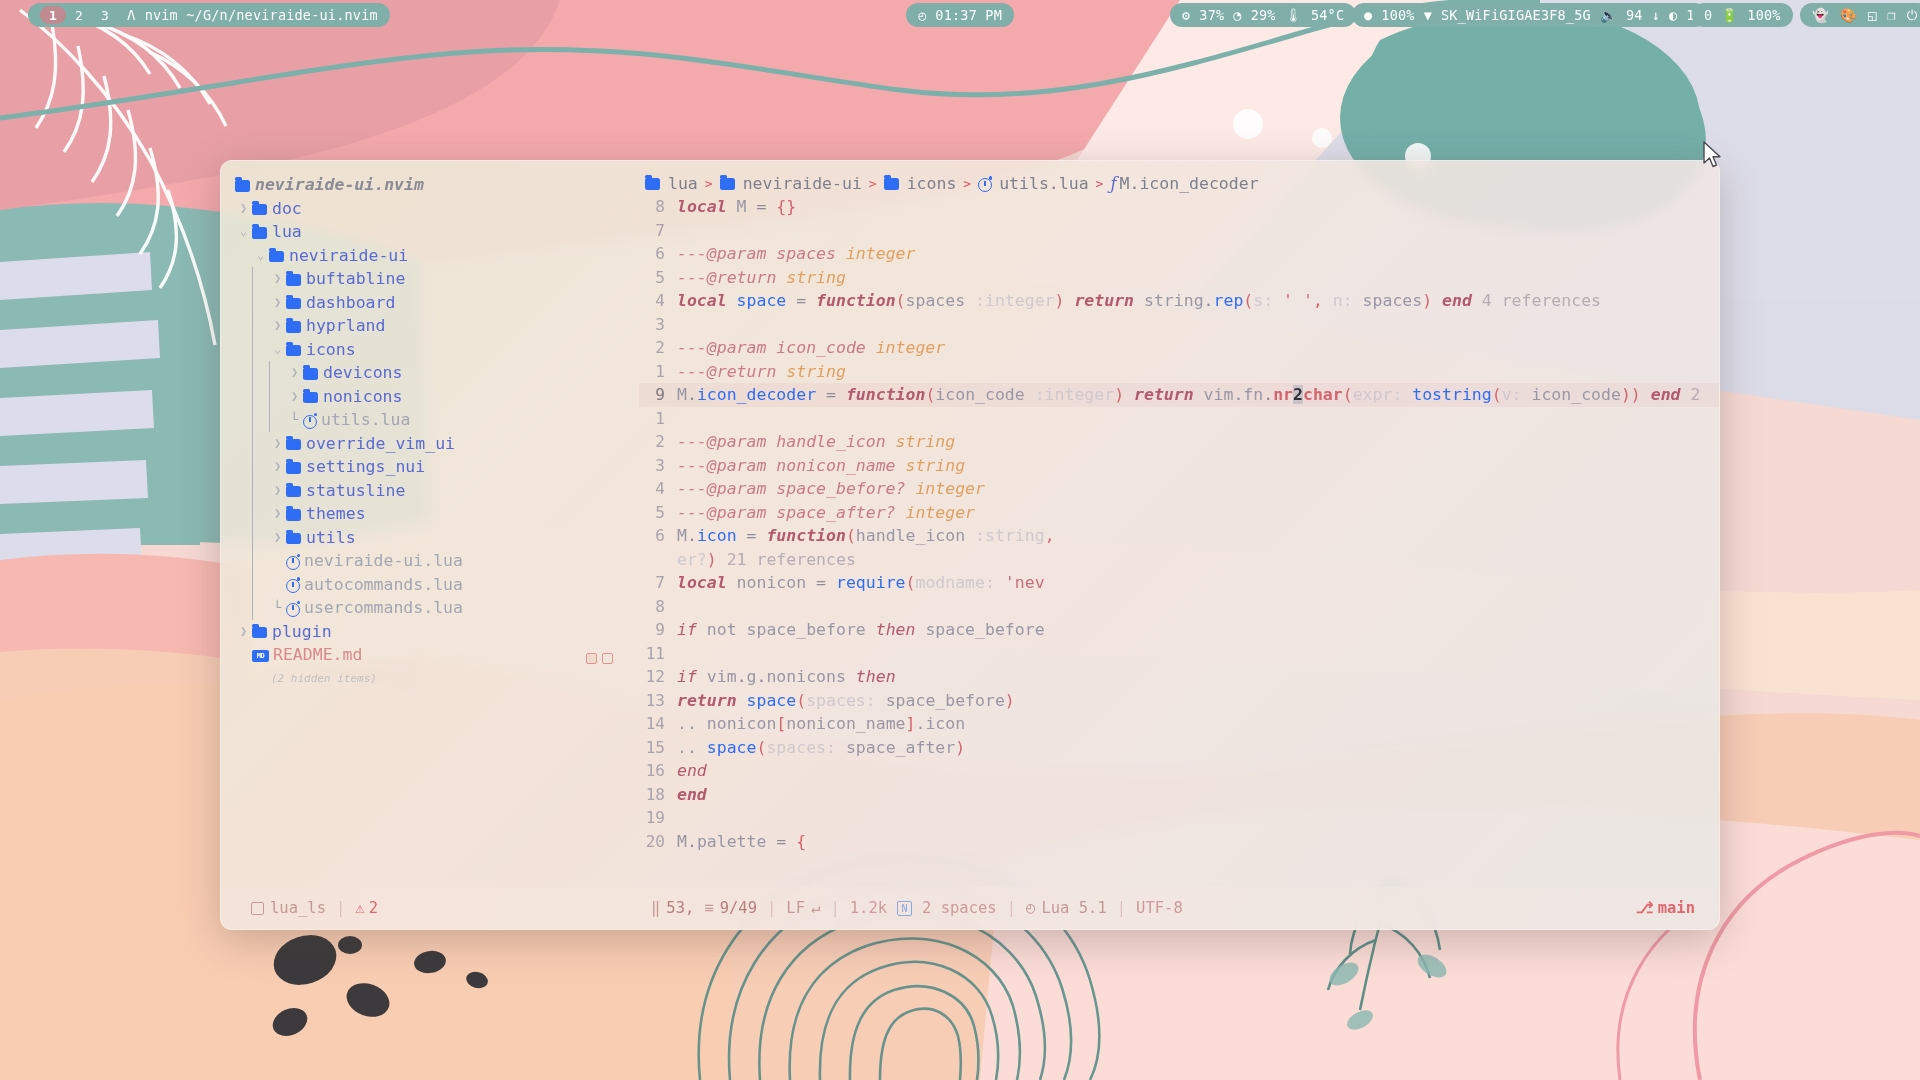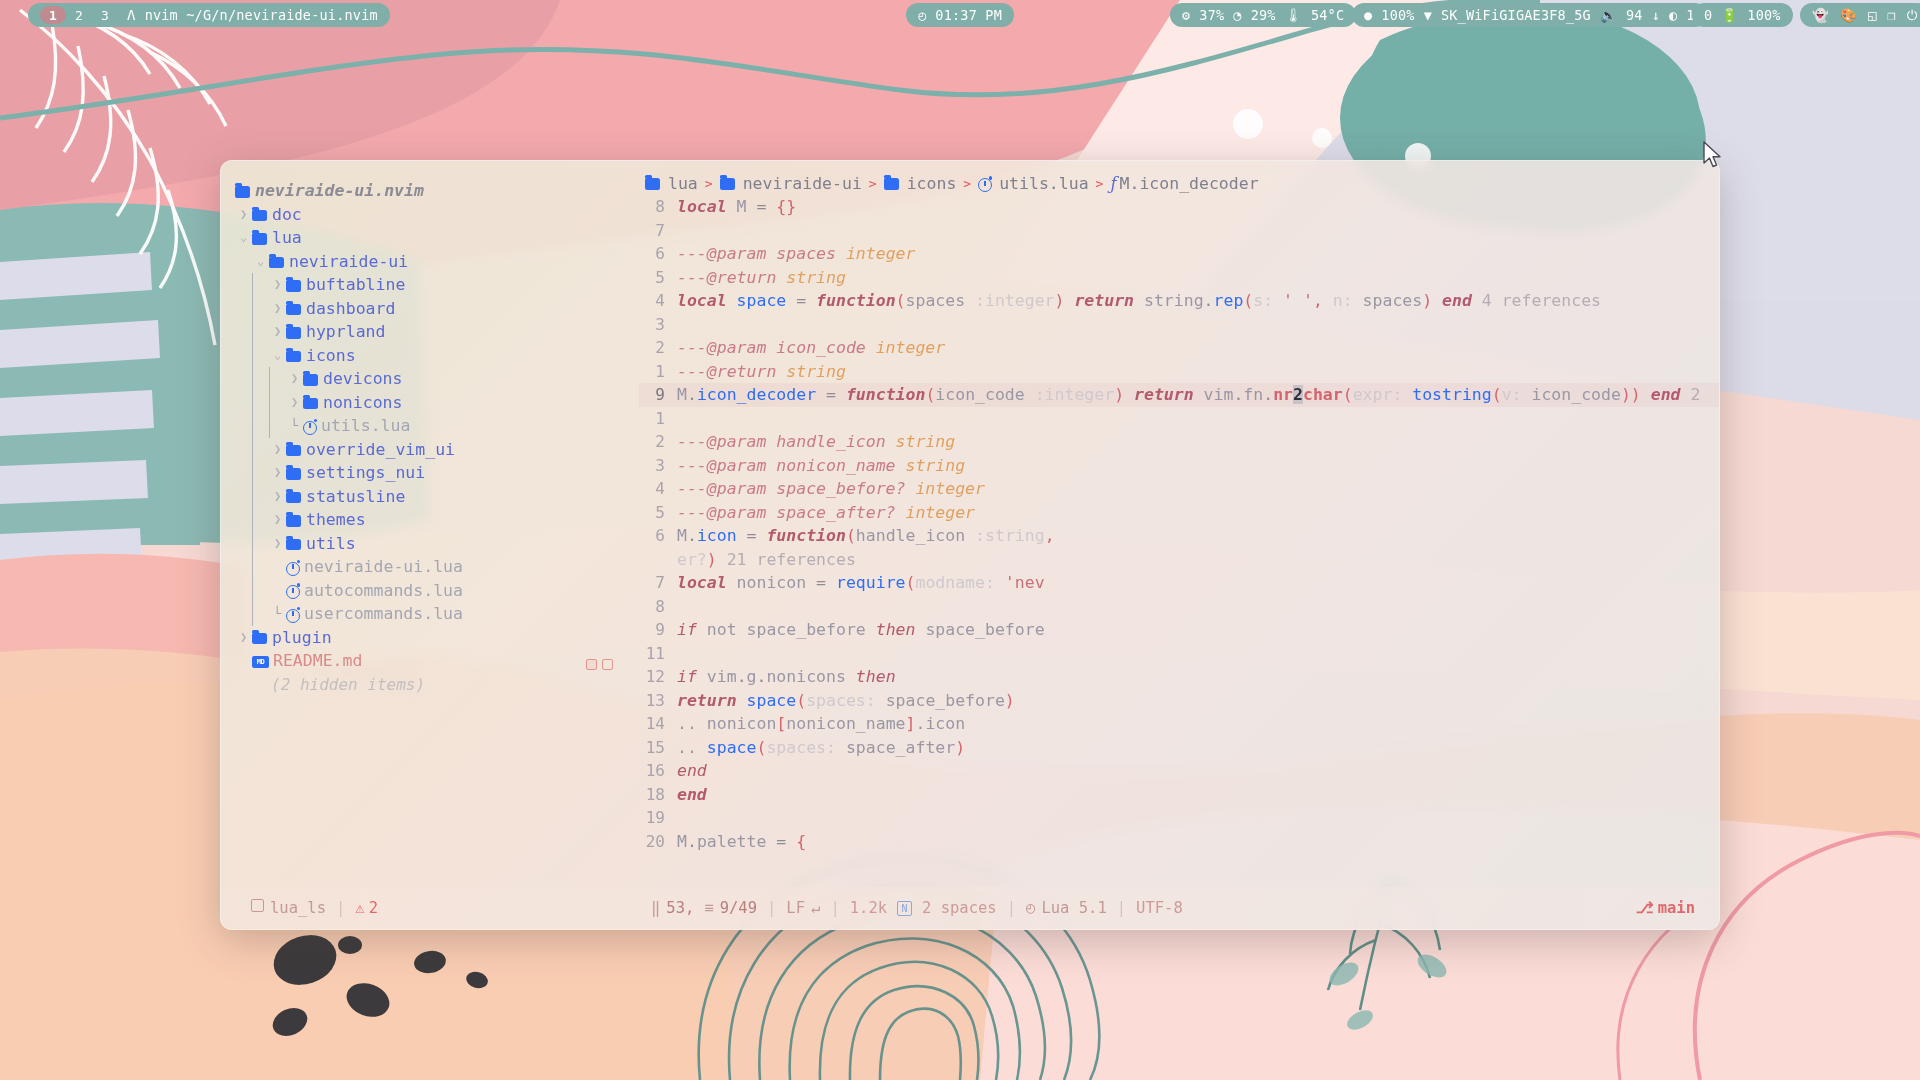--- a/index.html
+++ b/index.html
@@ -63,31 +63,30 @@
 
   
   #sidebar {
     width:410px; flex:0 0 410px;
     padding:12px 0 0 14px;
     font-size:16.5px;
     line-height:23.5px;
     color:#6f7a8b;
     position:relative;
     overflow:hidden;
-    margin-top:6px;
   }
   .tree-row { display:flex; align-items:center; height:23.5px; white-space:nowrap; }
   .chev { width:17px; flex:0 0 17px; color:#b1b3bb; font-size:12px; text-align:center; }
   .chev.blank { color:transparent; }
   .tick { width:17px; flex:0 0 17px; color:#9aa0ae; font-size:13px; text-align:center; }
   .root { font-style:italic; color:#8b8b96; font-weight:600; }
   .dir-name { color:#5a6ad4; }
   .lua-file { color:#a3a6b3; }
   .md-file { color:#d98a8a; }
-  .hidden-items { color:#c3bfc0; font-style:italic; padding-left:36px; font-size:16px; }
+  .hidden-items { color:#c3bfc0; font-style:italic; padding-left:36px; font-size:11px; }
   .ind { display:inline-block; }
   .guide { border-left:1.5px solid #aeb0ba; height:23.5px; }
 
   .folder-ico {
     display:inline-block; width:15px; height:11.5px; position:relative;
     background:#2f6df5; border-radius:1.5px 2.5px 2.5px 2.5px; margin-right:5px;
     top:1px;
   }
   .folder-ico::before {
     content:""; position:absolute; top:-3px; left:0; width:7px; height:3px;
@@ -160,21 +159,21 @@
     height:42px; display:flex; align-items:center;
     font-size:15.5px; color:#cf9b98;
     padding:0 18px;
     position:relative;
     background:linear-gradient(90deg, rgba(245,228,219,0.55), rgba(243,231,228,0.45));
   }
   .st-left { display:flex; align-items:center; gap:10px; padding-left:12px; }
   .st-center { position:absolute; left:430px; display:flex; align-items:center; gap:10px; }
   .st-right { position:absolute; right:24px; display:flex; align-items:center; gap:6px; }
   .st-sep { color:#dcc0bb; }
-  .st-item { display:flex; gap:6px; color:#c59a96; }
+  .st-item { display:flex; align-items:center; gap:6px; color:#c59a96; }
   .st-strong { color:#b97f7d; font-weight:normal; }
   .diag { color:#e0696e; display:flex; align-items:center; gap:4px; }
   .branch { color:#e0696e; font-weight:bold; display:flex; align-items:center; gap:4px; }
   .boxico { display:inline-block; width:13px; height:13px; border:1.5px solid #c59a96; border-radius:2px; }
   .nico { display:inline-block; width:15px; height:15px; border:1.6px solid #8aa7e0;
           border-radius:2px; color:#8aa7e0; font-size:10px; text-align:center; line-height:13px; }
 
   
   #mouse { position:absolute; left:1703px; top:141px; z-index:60; }
 </style>

